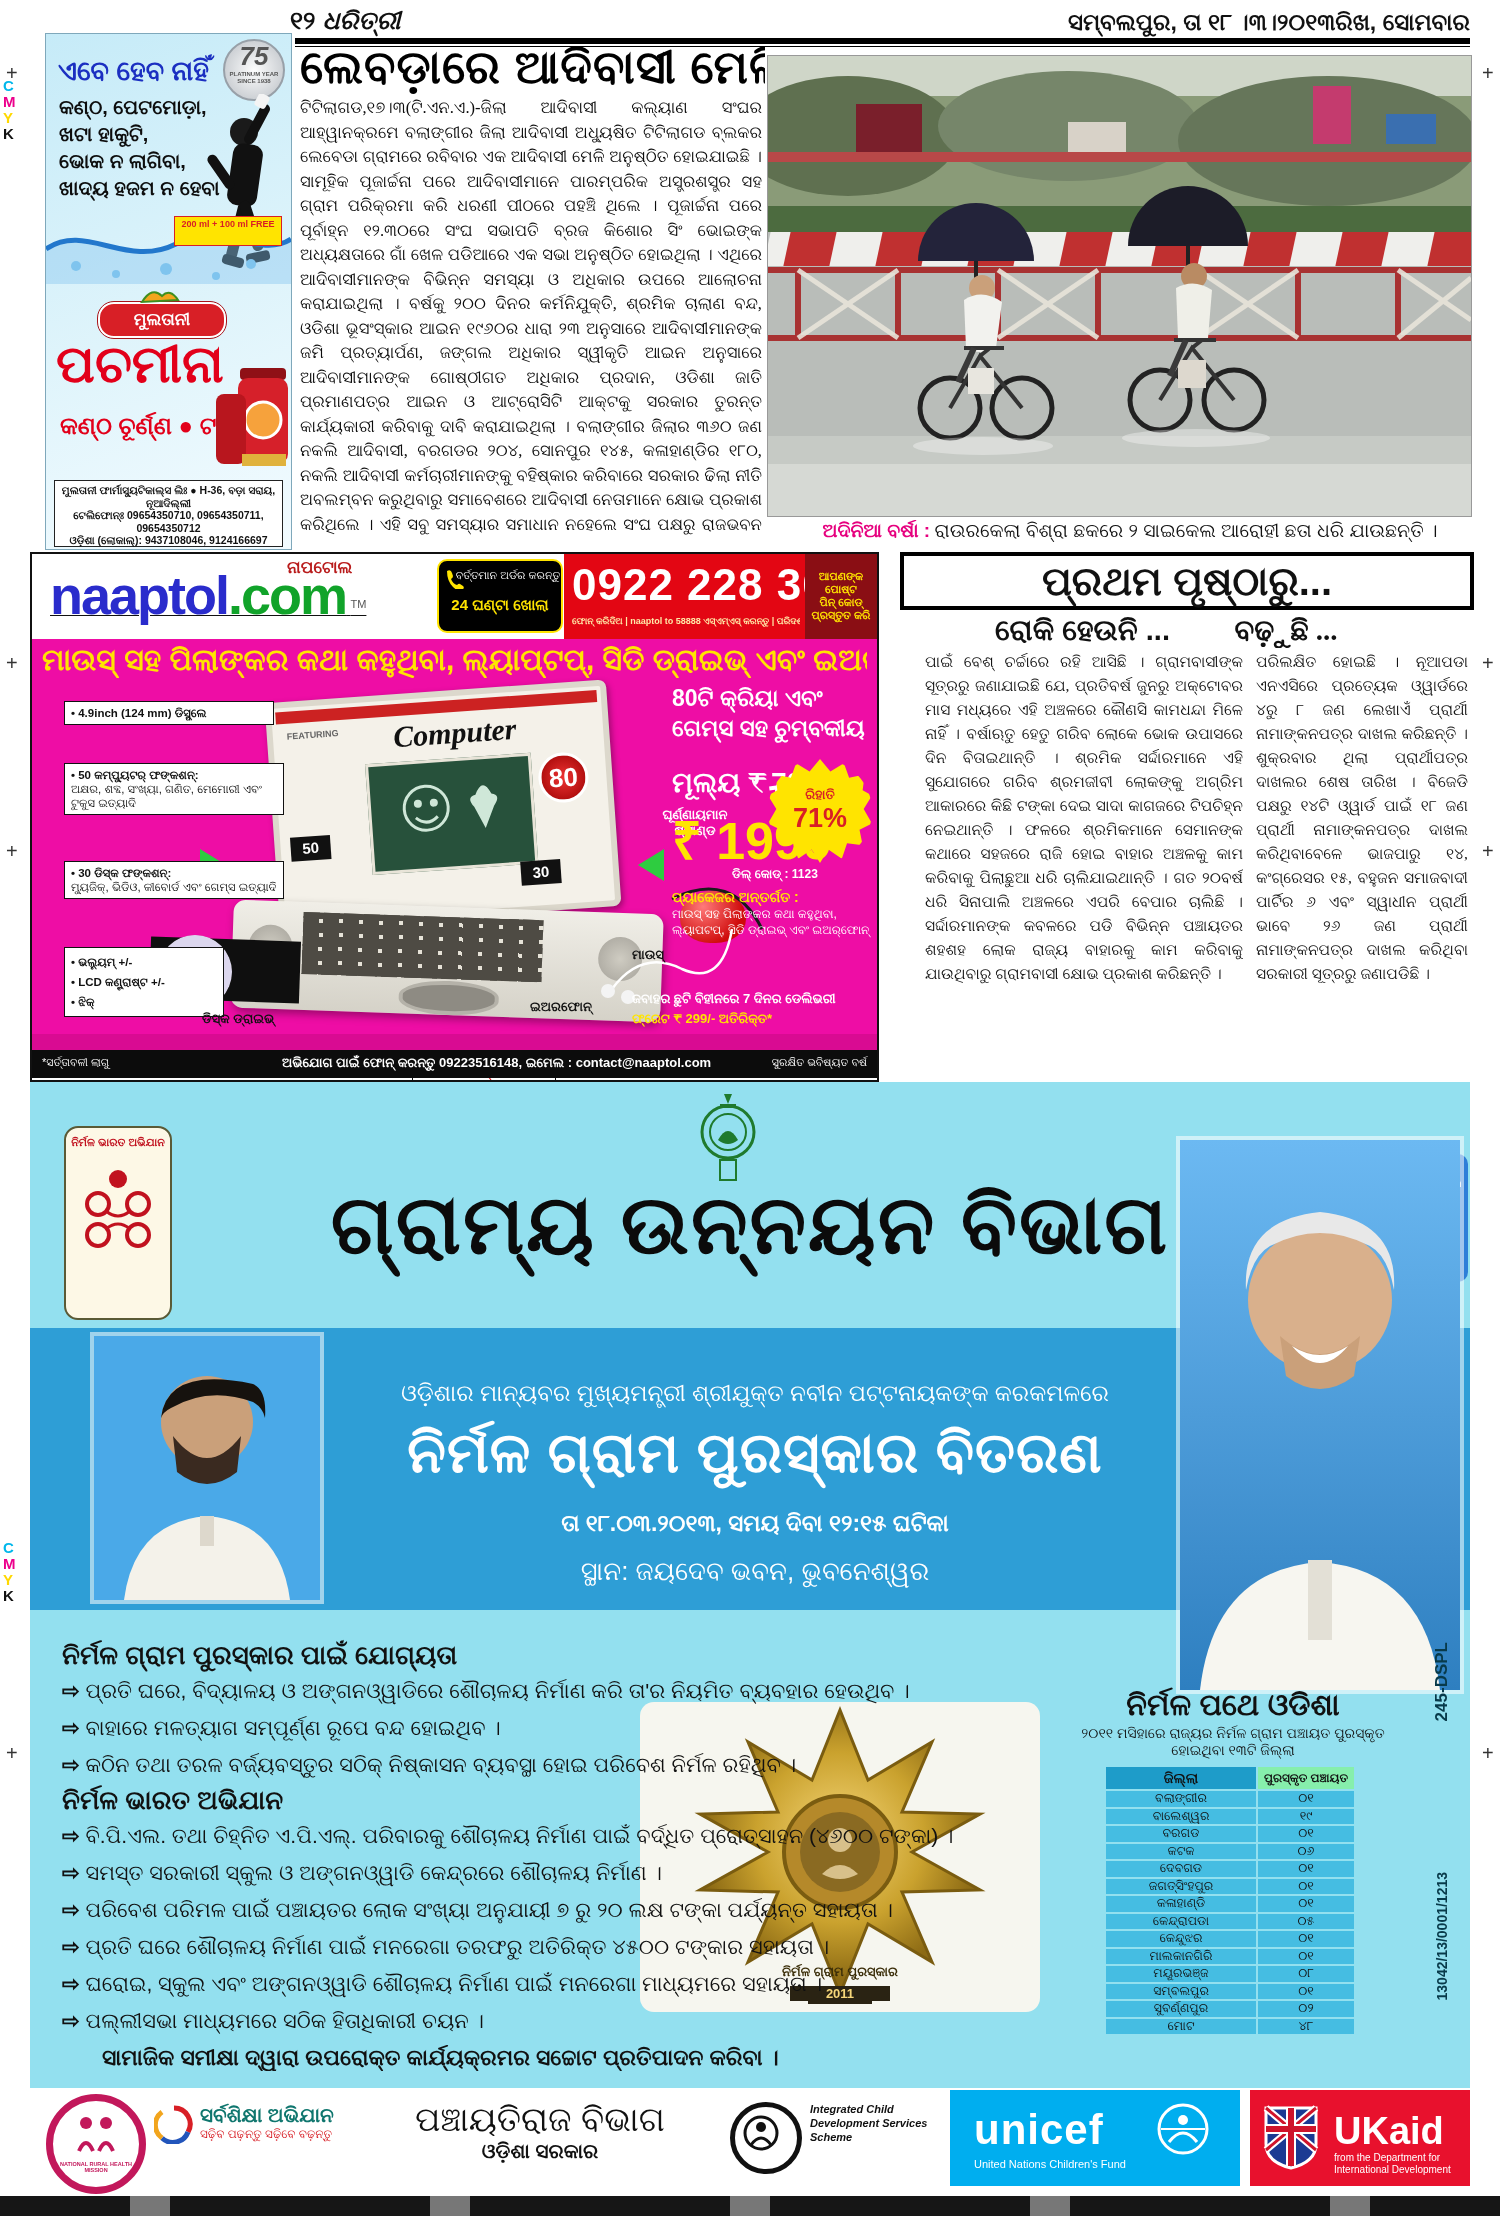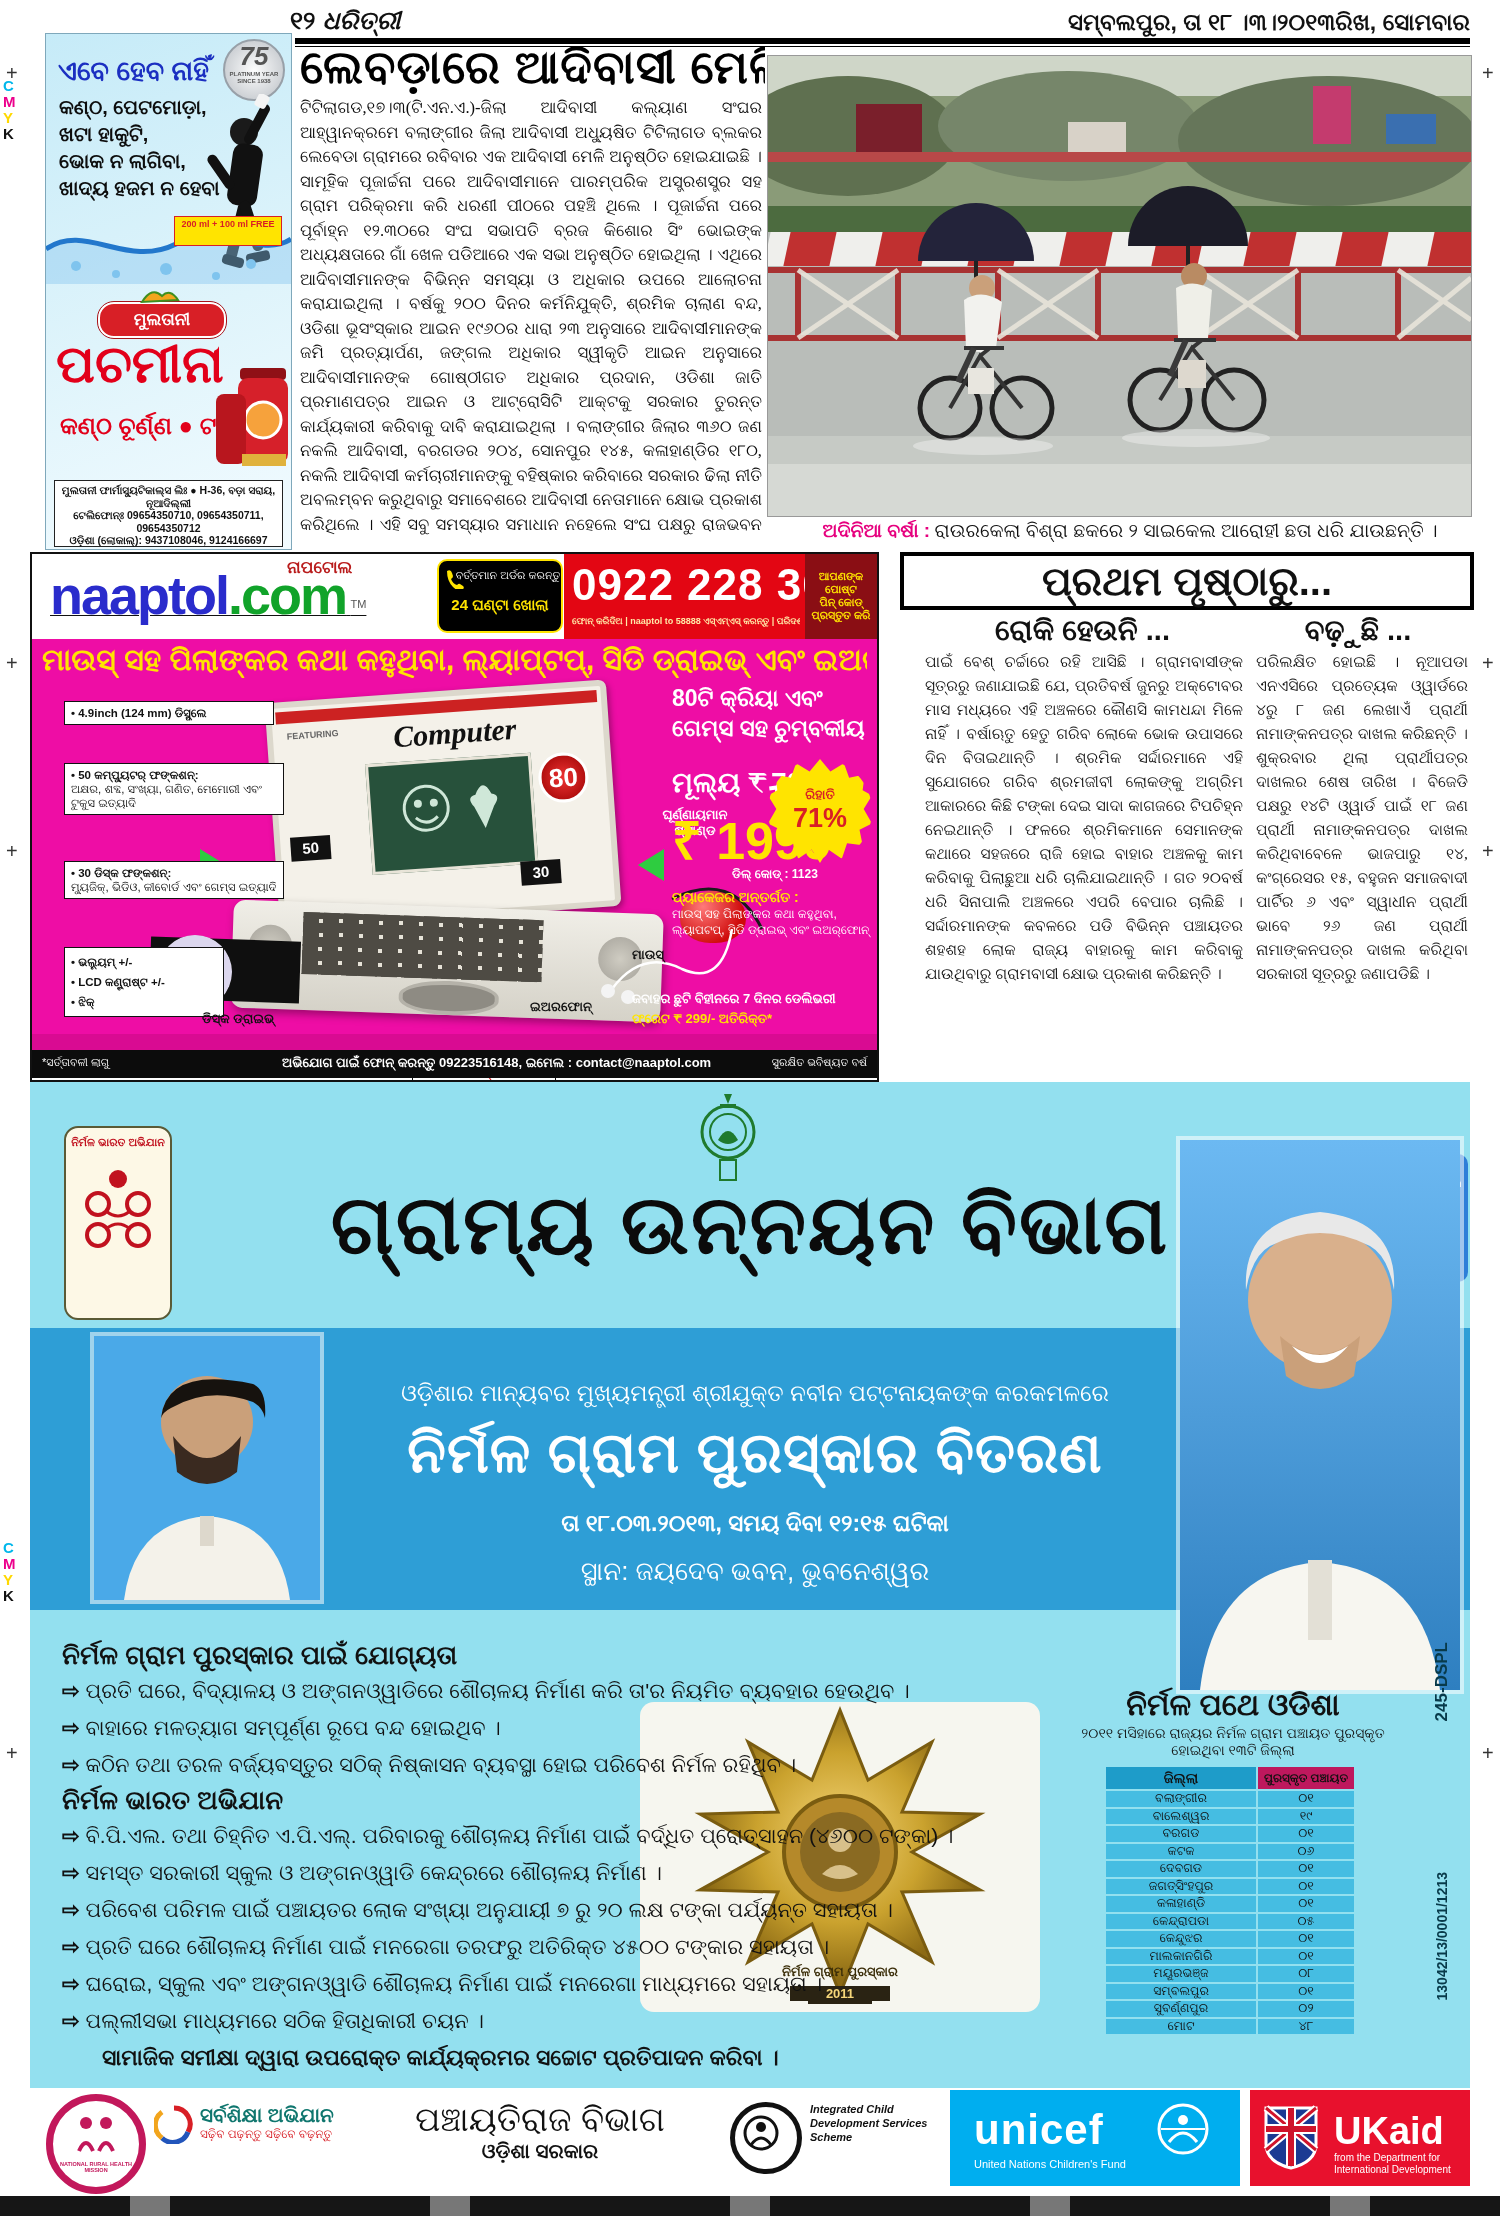--- a/index.html
+++ b/index.html
@@ -307,21 +307,21 @@
   <div class="abs nowrap clip" style="left:790px;top:520px;width:680px;text-align:center;">
     <span class="caption-label">ଅଦିନିଆ ବର୍ଷା :</span>
     <span class="caption-text">ରାଉରକେଲା ବିଶ୍ରା ଛକରେ ୨ ସାଇକେଲ ଆରୋହୀ ଛତା ଧରି ଯାଉଛନ୍ତି ।</span>
   </div>
 
   <div class="abs jumpbox ctr" style="left:900px;top:552px;width:566px;height:50px;">
     <div class="jump-title" style="line-height:50px;">ପ୍ରଥମ ପୃଷ୍ଠାରୁ...</div>
   </div>
   <div class="abs jump-h clip nowrap" style="left:925px;top:614px;width:315px;">ରୋକି ହେଉନି ...</div>
   <div class="abs jump-body just clip" style="left:925px;top:650px;width:318px;height:425px;">ପାଇଁ ବେଶ୍ ଚର୍ଚ୍ଚାରେ ରହି ଆସିଛି । ଗ୍ରାମବାସୀଙ୍କ ସୂତ୍ରରୁ ଜଣାଯାଇଛି ଯେ, ପ୍ରତିବର୍ଷ ଜୁନରୁ ଅକ୍ଟୋବର ମାସ ମଧ୍ୟରେ ଏହି ଅଞ୍ଚଳରେ କୌଣସି କାମଧନ୍ଦା ମିଳେ ନାହିଁ । ବର୍ଷାଋତୁ ହେତୁ ଗରିବ ଲୋକେ ଭୋକ ଉପାସରେ ଦିନ ବିତାଇଥାନ୍ତି । ଶ୍ରମିକ ସର୍ଦ୍ଦାରମାନେ ଏହି ସୁଯୋଗରେ ଗରିବ ଶ୍ରମଜୀବୀ ଲୋକଙ୍କୁ ଅଗ୍ରିମ ଆକାରରେ କିଛି ଟଙ୍କା ଦେଇ ସାଦା କାଗଜରେ ଟିପଚିହ୍ନ ନେଇଥାନ୍ତି । ଫଳରେ ଶ୍ରମିକମାନେ ସେମାନଙ୍କ କଥାରେ ସହଜରେ ରାଜି ହୋଇ ବାହାର ଅଞ୍ଚଳକୁ କାମ କରିବାକୁ ପିଲାଛୁଆ ଧରି ଚାଲିଯାଇଥାନ୍ତି । ଗତ ୨୦ବର୍ଷ ଧରି ସିନାପାଲି ଅଞ୍ଚଳରେ ଏପରି ବେପାର ଚାଲିଛି । ସର୍ଦ୍ଦାରମାନଙ୍କ କବଳରେ ପଡି ବିଭିନ୍ନ ପଞ୍ଚାୟତର ଶହଶହ ଲୋକ ରାଜ୍ୟ ବାହାରକୁ କାମ କରିବାକୁ ଯାଉଥିବାରୁ ଗ୍ରାମବାସୀ କ୍ଷୋଭ ପ୍ରକାଶ କରିଛନ୍ତି ।</div>
-  <div class="abs jump-h clip nowrap" style="left:1252px;top:614px;width:212px;">ବଢ଼ୁଛି ...</div>
+  <div class="abs jump-h clip nowrap" style="left:1180px;top:614px;width:212px;font-family:Liberation Serif, serif;">ବଢ଼ୁଛି ...</div>
   <div class="abs jump-body just clip" style="left:1256px;top:650px;width:212px;height:450px;">ପରିଲକ୍ଷିତ ହୋଇଛି । ନୂଆପଡା ଏନଏସିରେ ପ୍ରତ୍ୟେକ ଓ୍ୱାର୍ଡରେ ୪ରୁ ୮ ଜଣ ଲେଖାଏଁ ପ୍ରାର୍ଥୀ ନାମାଙ୍କନପତ୍ର ଦାଖଲ କରିଛନ୍ତି । ଶୁକ୍ରବାର ଥିଲା ପ୍ରାର୍ଥୀପତ୍ର ଦାଖଲର ଶେଷ ତାରିଖ । ବିଜେଡି ପକ୍ଷରୁ ୧୪ଟି ଓ୍ୱାର୍ଡ ପାଇଁ ୧୮ ଜଣ ପ୍ରାର୍ଥୀ ନାମାଙ୍କନପତ୍ର ଦାଖଲ କରିଥିବାବେଳେ ଭାଜପାରୁ ୧୪, କଂଗ୍ରେସର ୧୫, ବହୁଜନ ସମାଜବାଦୀ ପାର୍ଟିର ୬ ଏବଂ ସ୍ୱାଧୀନ ପ୍ରାର୍ଥୀ ଭାବେ ୨୬ ଜଣ ପ୍ରାର୍ଥୀ ନାମାଙ୍କନପତ୍ର ଦାଖଲ କରିଥିବା ସରକାରୀ ସୂତ୍ରରୁ ଜଣାପଡିଛି ।</div>
 
   <div class="abs naaptol clip" style="left:30px;top:552px;width:845px;height:526px;">
 
     <div class="abs" style="left:0;top:0;width:845px;height:85px;background:#fff;">
       <div class="abs np-odia" style="left:255px;top:4px;">ନାପଟୋଲ</div>
       <div class="abs" style="left:18px;top:10px;text-decoration:underline;">
         <span class="np-logo-main np-logo-blue">naaptol</span><span class="np-logo-main np-logo-green">.com</span>
         <sup style="font-size:11px;color:#555;">TM</sup>
       </div>
@@ -538,21 +538,21 @@
       <div class="abs ctr" style="left:90px;top:262px;width:220px;color:#3a2d08;font-weight:bold;font-size:13px;">ନିର୍ମଳ ଗ୍ରାମ ପୁରସ୍କାର</div>
       <div class="abs ctr" style="left:150px;top:284px;width:100px;color:#f6d77a;background:#2a2313;font-weight:bold;font-size:13px;">2011</div>
     </div>
 
     <div class="abs" style="left:1048px;top:606px;width:310px;z-index:2;">
       <div class="tbl-title nowrap">ନିର୍ମଳ ପଥେ ଓଡିଶା</div>
       <div class="tbl-sub" style="margin-top:2px;">୨୦୧୧ ମସିହାରେ ରାଜ୍ୟର ନିର୍ମଳ ଗ୍ରାମ ପଞ୍ଚାୟତ ପୁରସ୍କୃତ ହୋଇଥିବା ୧୩ଟି ଜିଲ୍ଲା</div>
       <div style="margin:8px 0 0 28px;width:250px;">
         <div class="rowline">
           <div class="d" style="background:#1e9cc9;font-weight:bold;height:22px;line-height:22px;font-size:14px;">ଜିଲ୍ଲା</div>
-          <div class="v" style="background:#be185d;font-weight:bold;height:22px;line-height:22px;font-size:12px;">ପୁରସ୍କୃତ ପଞ୍ଚାୟତ</div>
+          <div class="v" style="background:#86efac;font-weight:bold;height:22px;line-height:22px;font-size:12px;">ପୁରସ୍କୃତ ପଞ୍ଚାୟତ</div>
         </div>
         <div>
 
             <div class="rowline">
               <div class="d">ବଲାଙ୍ଗୀର</div>
               <div class="v">୦୧</div>
             </div>
 
             <div class="rowline">
               <div class="d">ବାଲେଶ୍ୱର</div>

